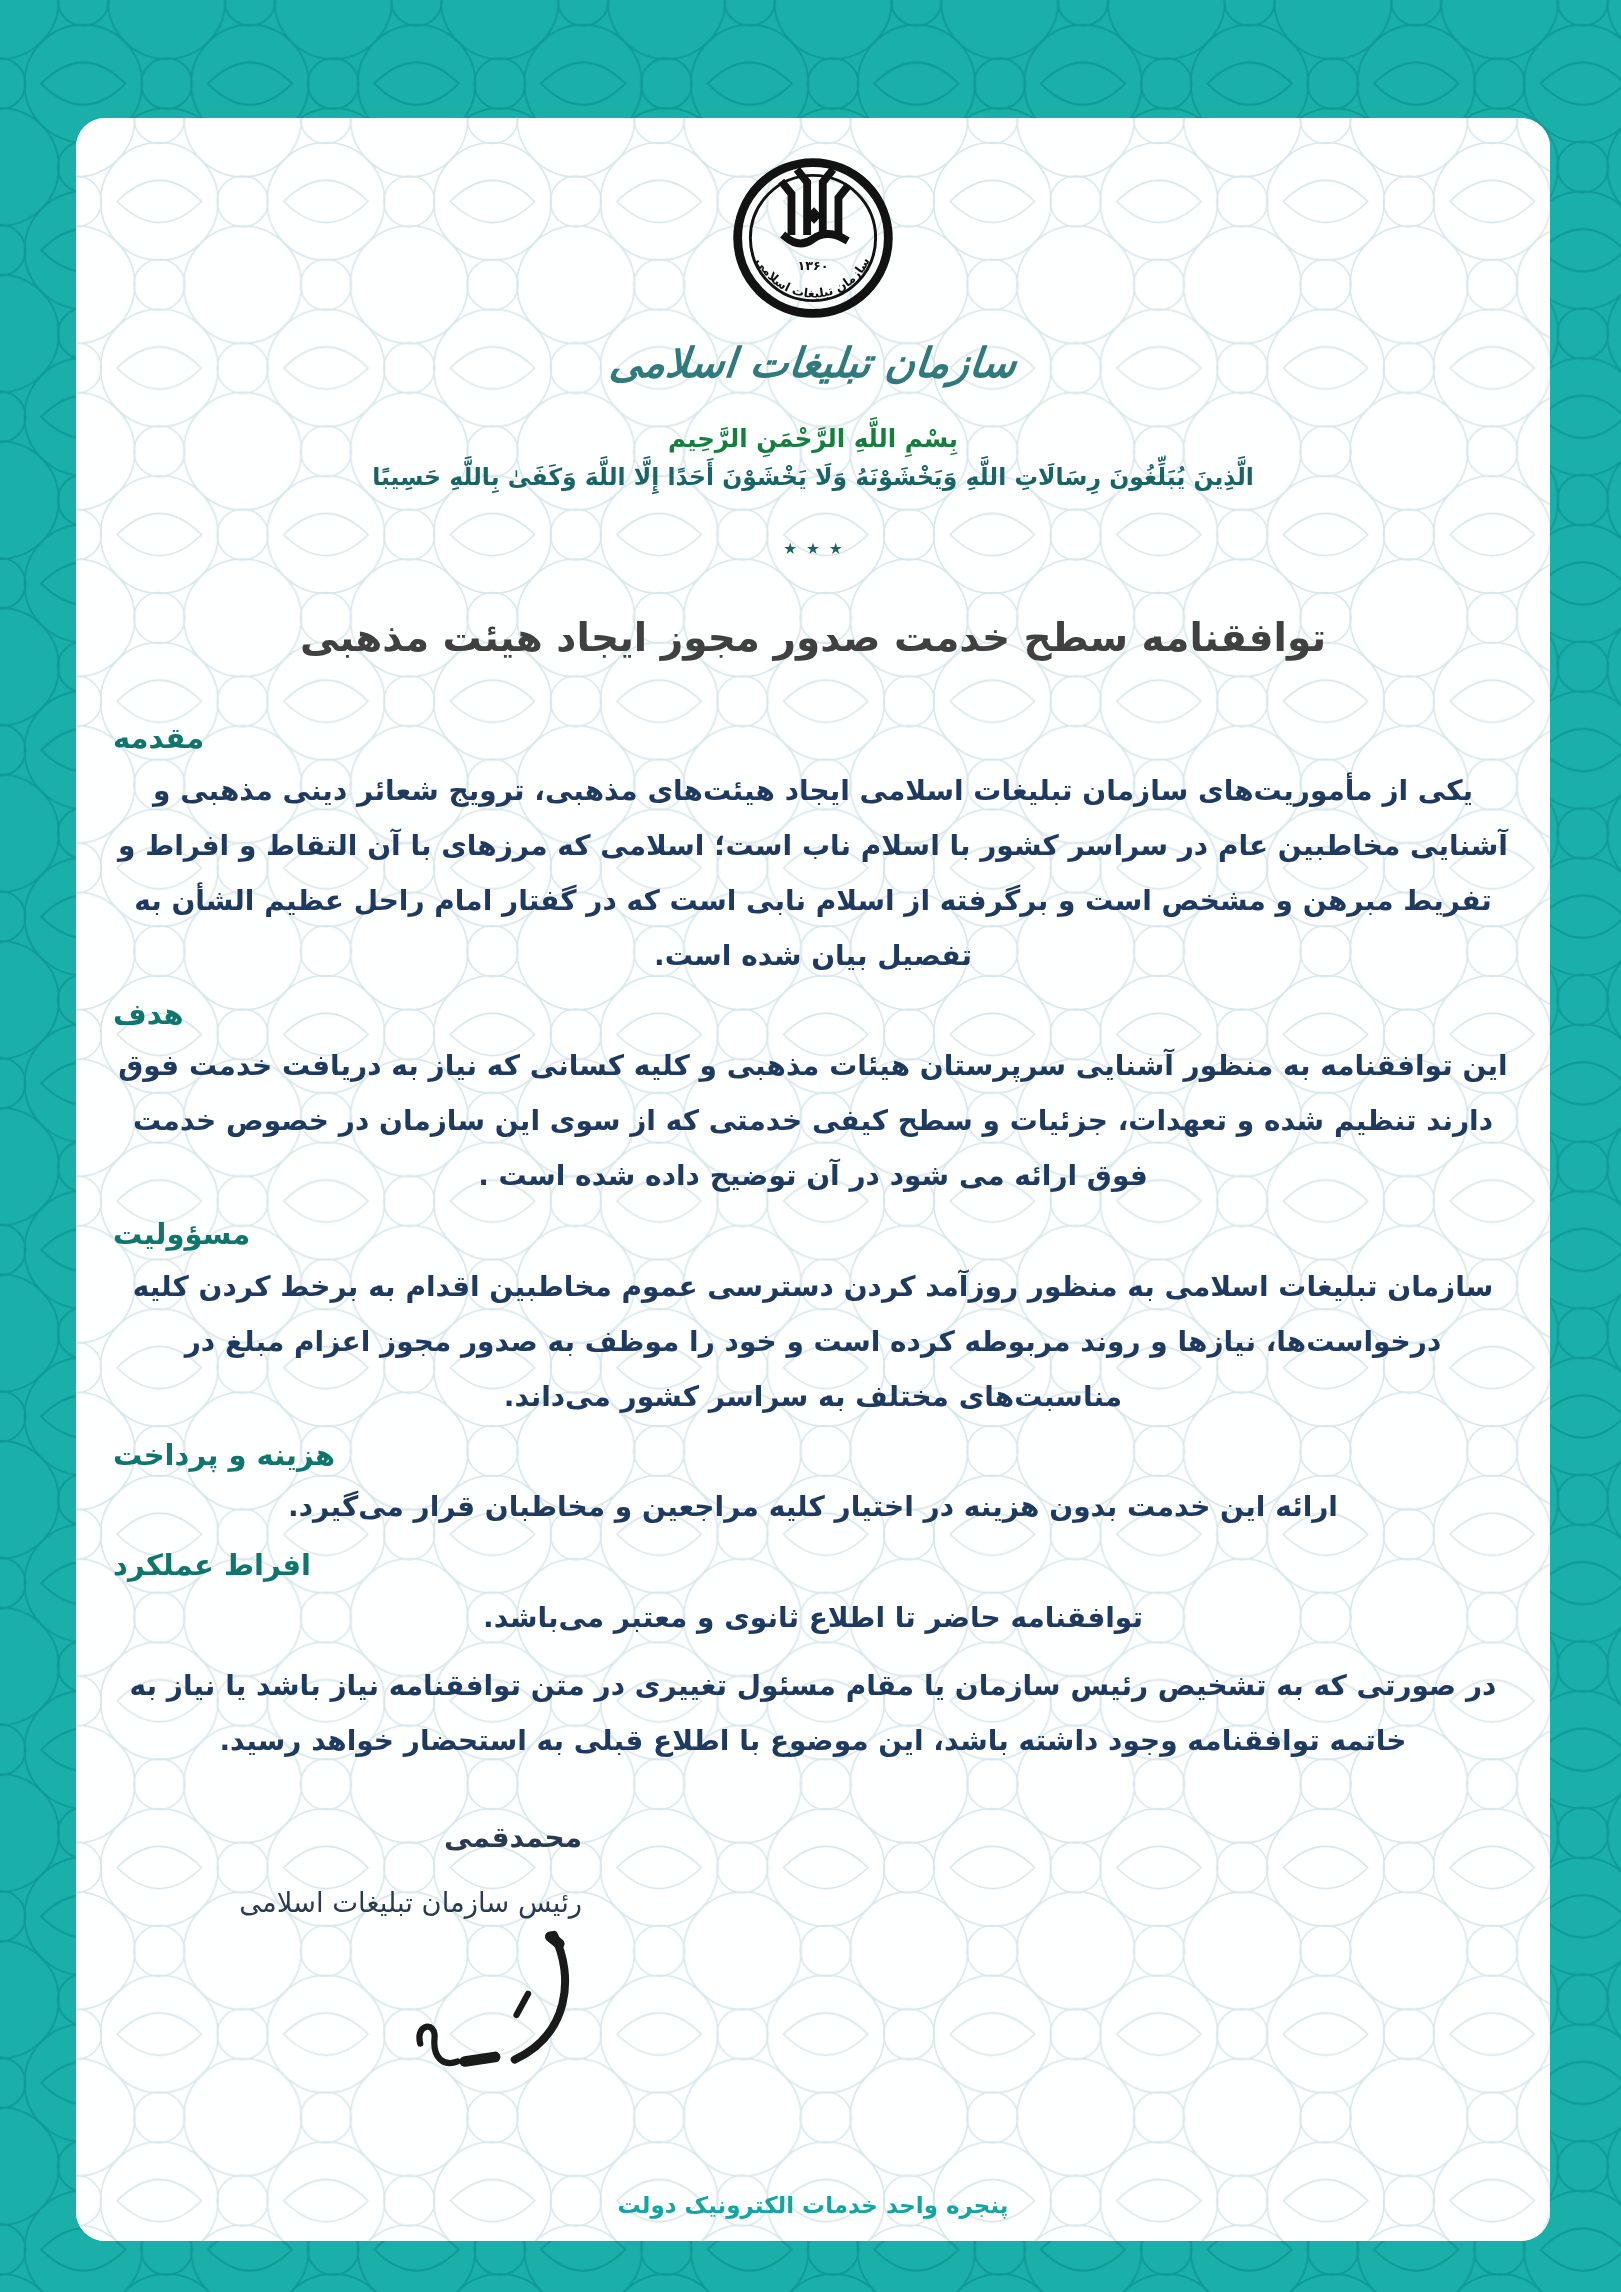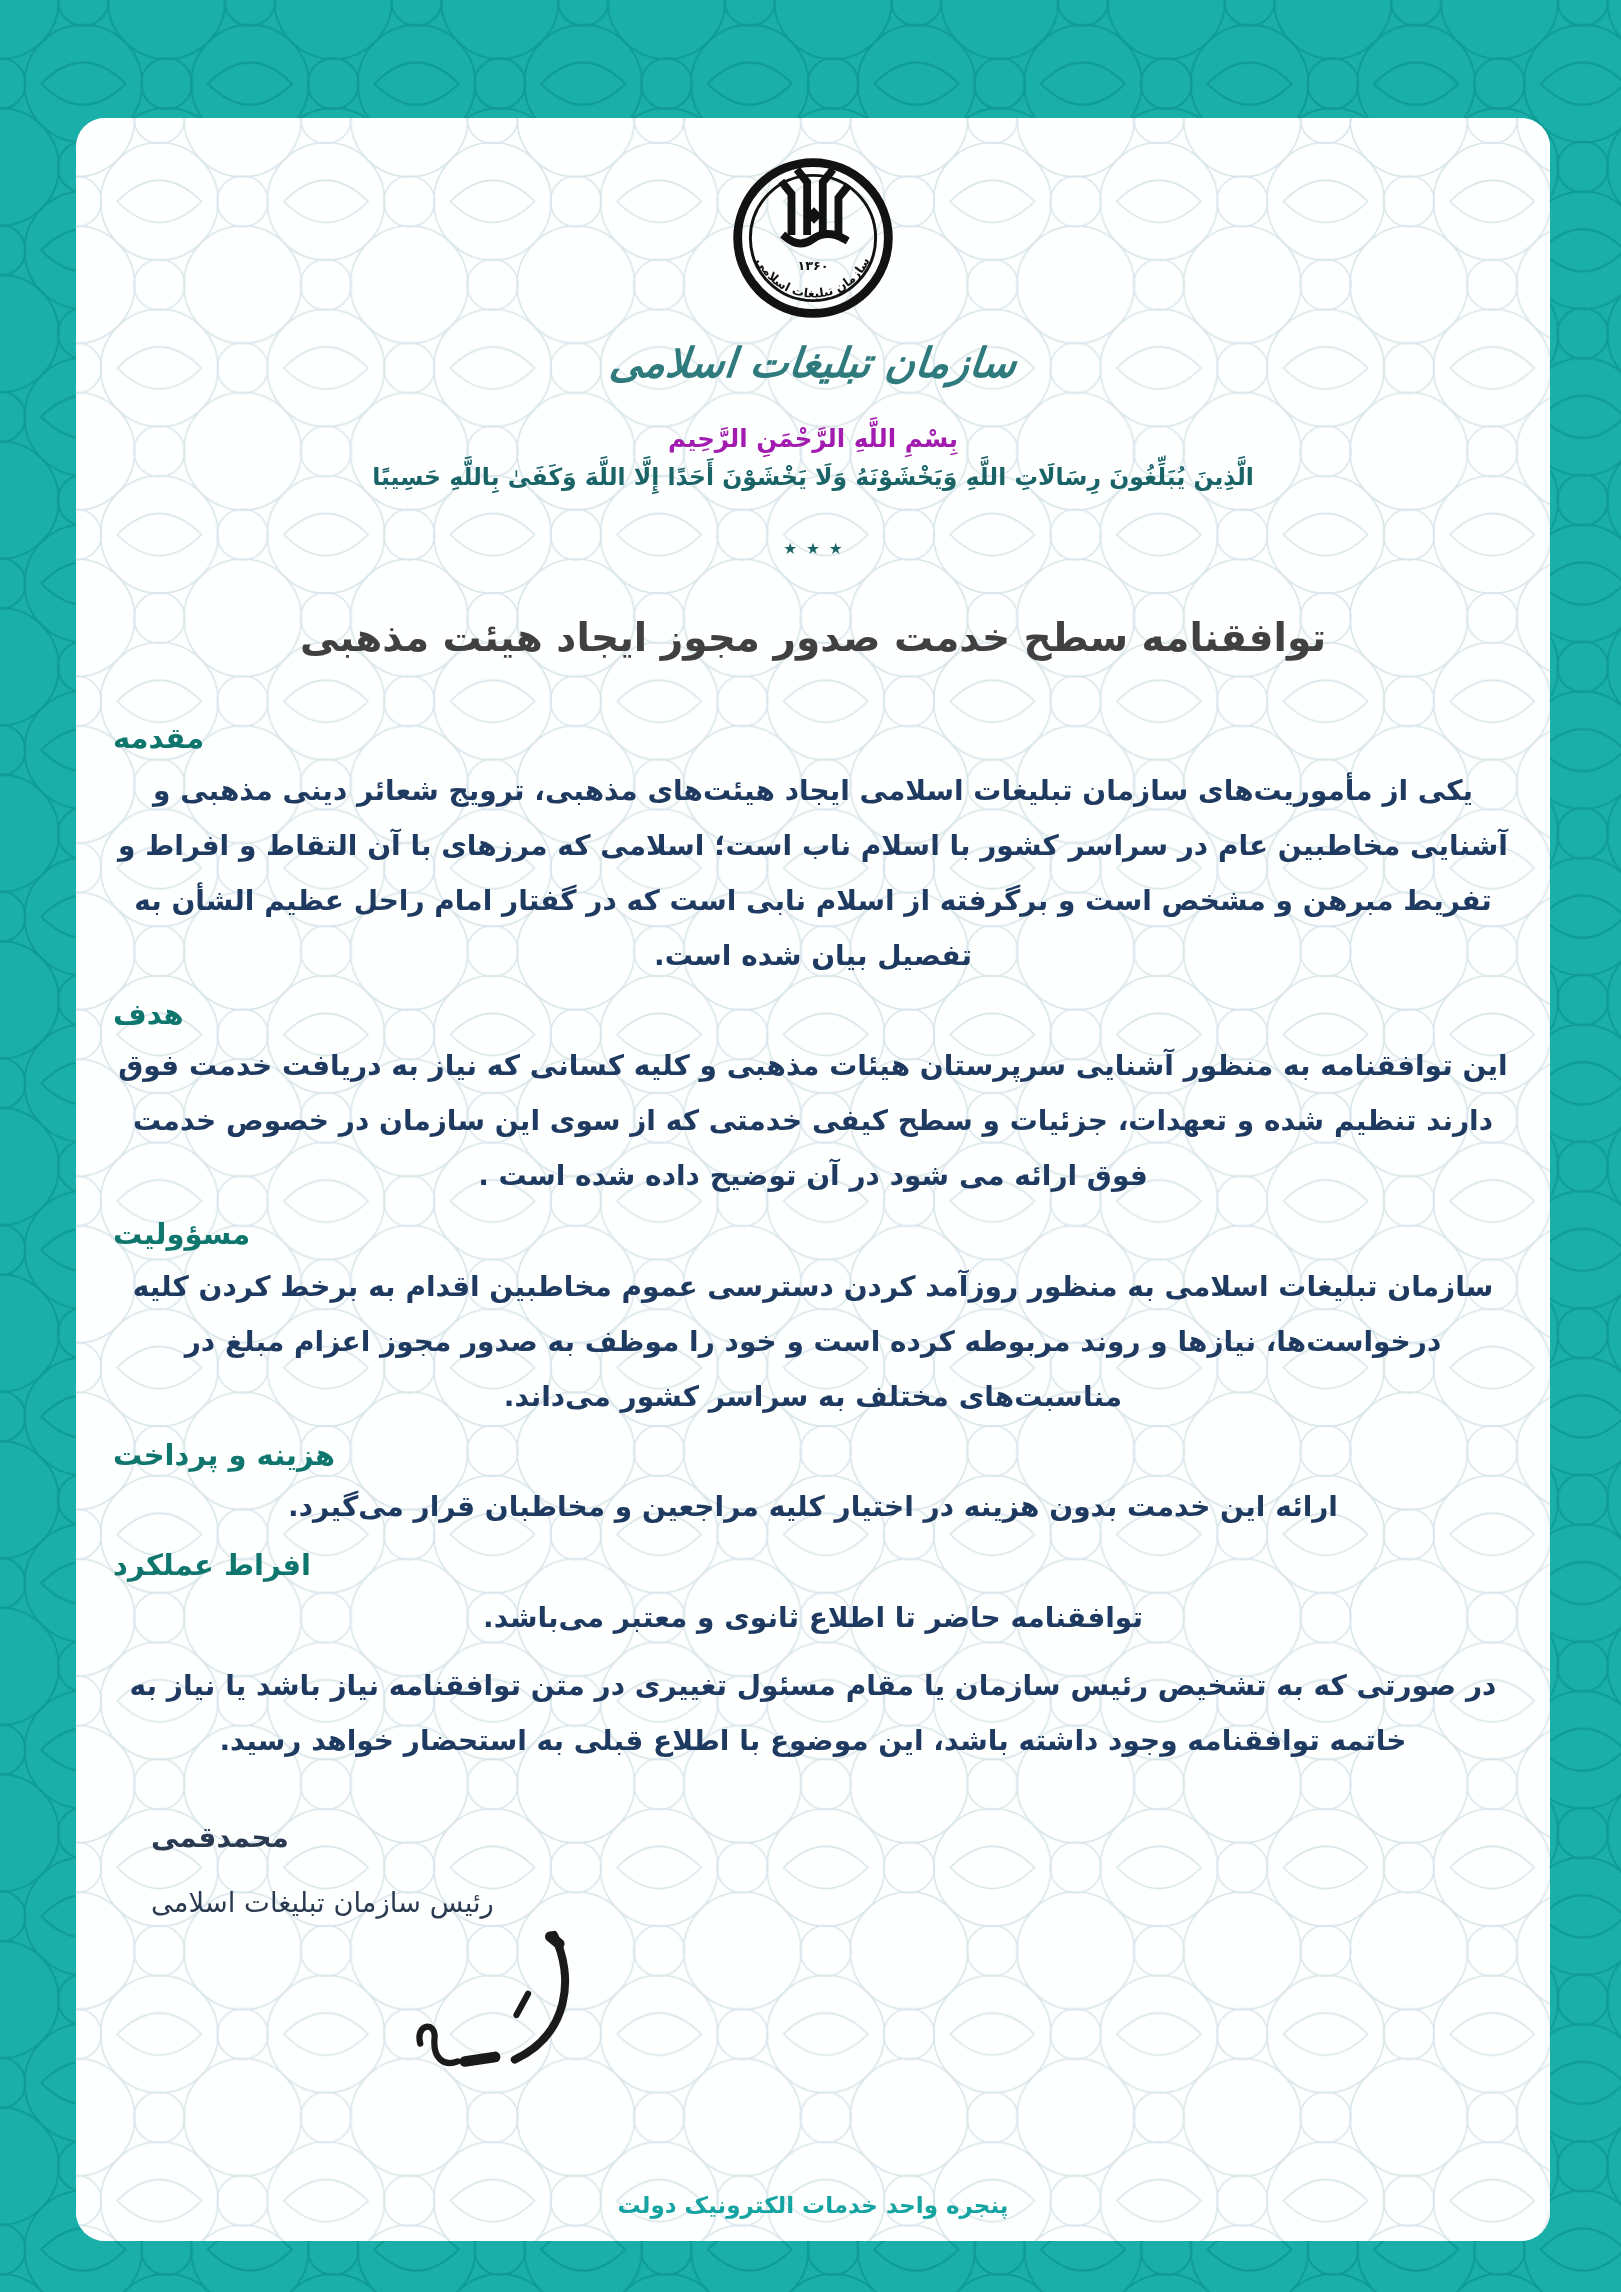--- a/index.html
+++ b/index.html
@@ -35,21 +35,21 @@
     font-weight: bold;
     font-style: italic;
     color: #2F7A7C;
     transform: skewX(-6deg);
     letter-spacing: 2px;
   }
   .bismillah {
     margin-top: 37px;
     font-size: 24.5px;
     font-weight: bold;
-    color: #a21caf;
+    color: #15803d;
   }
   .verse {
     margin-top: 9.8px;
     font-size: 23.5px;
     font-weight: bold;
     color: #1A6468;
   }
   .stars {
     margin-top: 41px;
     font-size: 25.5px;
@@ -78,21 +78,21 @@
     color: #1F3A60;
     line-height: 55px;
     text-align: center;
     margin: 0;
   }
   .signature {
     margin: 53px 0 0 0;
     margin-left: auto;
     margin-right: 931px; 
     width: 431px;
-    text-align: left;
+    text-align: right;
   }
   .sig-name { font-size: 28px; font-weight: 800; color: #2A3A50; }
   .sig-role { margin-top: 33px; font-size: 27.4px; font-weight: 400; color: #2A3A50; }
   .sig-scribble { margin-top: 7.8px; padding-right: 0; text-align: left; padding-left: 279px; }
   .footer-line {
     position: absolute;
     left: 0; right: 0; bottom: 23.5px;
     z-index: 1;
     text-align: center;
     font-size: 23px;

